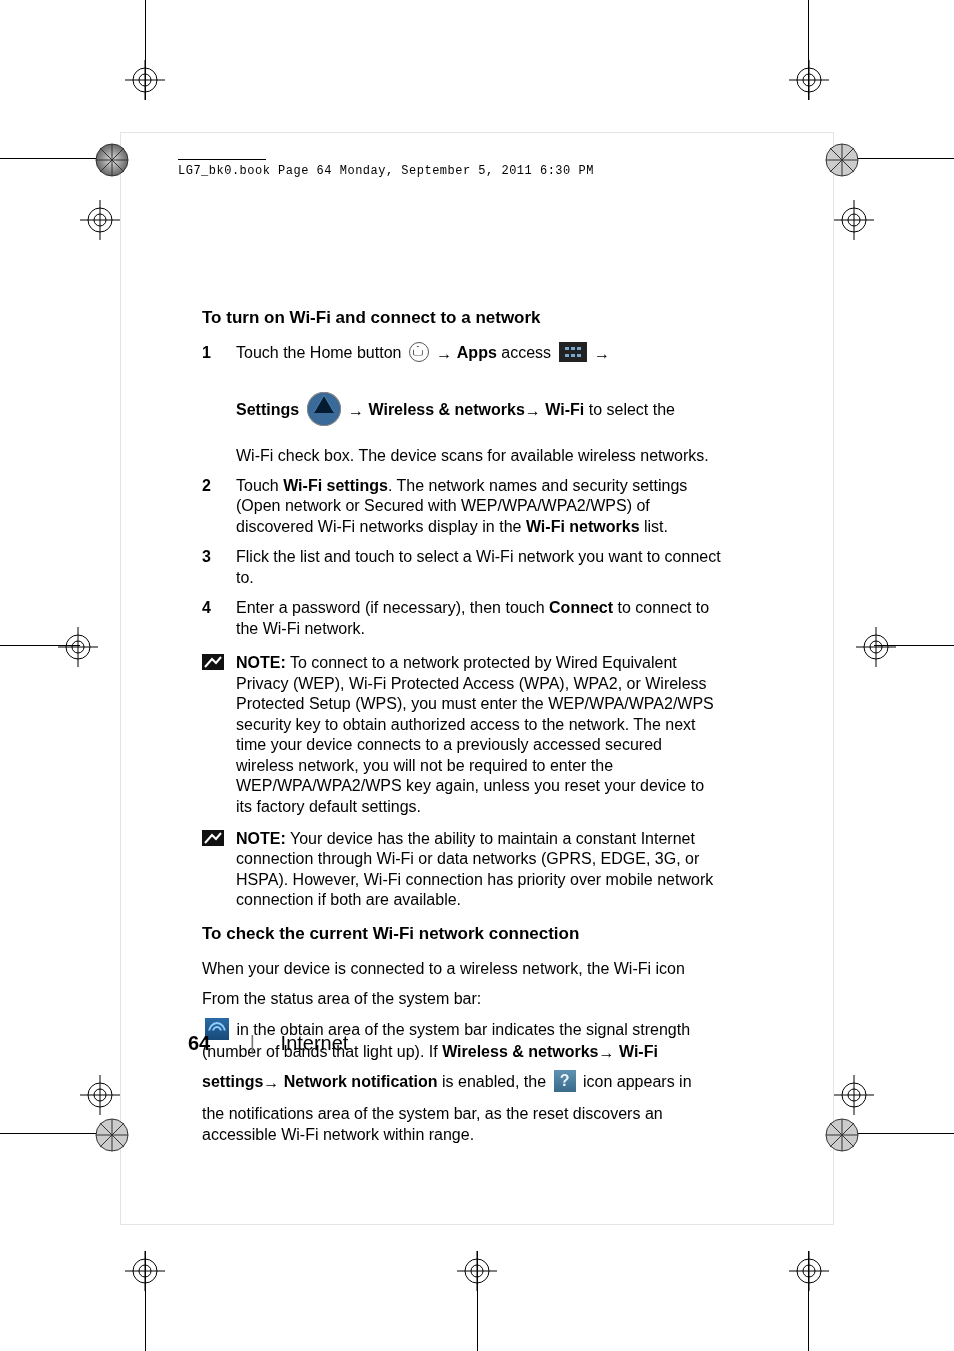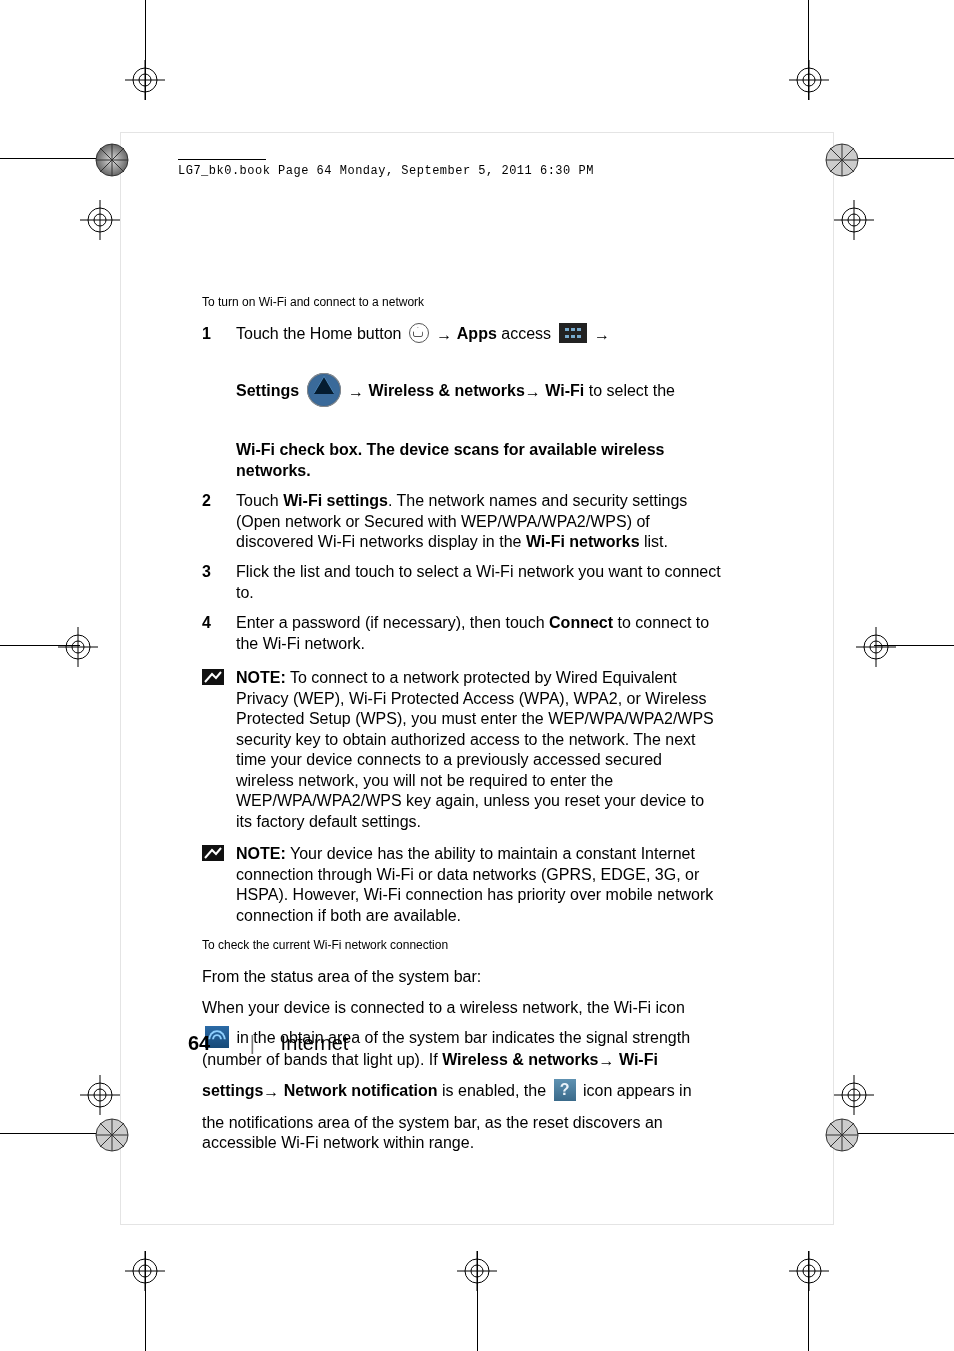--- a/index.html
+++ b/index.html
@@ -31,23 +31,23 @@
   }
   .content {
     position: absolute;
     left: 202px;
     top: 295px;
     width: 520px;
     font-size: 16px;
     line-height: 1.28;
   }
   h3 {
-    font-size: 12px;
-    font-weight: normal;
-    margin: 0 0 14px 0;
+    font-size: 17px;
+    font-weight: bold;
+    margin: 12px 0 14px 0;
   }
   ol.steps {
     list-style: none;
     margin: 0 0 14px 0;
     padding: 0;
   }
   ol.steps > li {
     display: flex;
     margin-bottom: 10px;
   }
@@ -58,23 +58,22 @@
     text-align: left;
   }
   ol.steps .body {
     flex: 1;
   }
   .line2 {
     margin-top: 30px;
     display: block;
   }
   .line3 {
-    margin-top: 31px;
+    margin-top: 18px;
     display: block;
-    font-weight: bold;
   }
   .note-block {
     display: flex;
     margin: 4px 0 12px 0;
   }
   .note-glyph {
     width: 34px;
     flex: 0 0 34px;
     padding-top: 1px;
   }
@@ -243,22 +242,22 @@
           <path d="M3 13 L10 5 L14 9 L19 3" stroke="#fff" stroke-width="2" fill="none"></path>
         </svg>
     </span>
     <span class="note-body">
       <b>NOTE:</b><span> Your device has the ability to maintain a constant Internet connection through Wi-Fi or data networks (GPRS, EDGE, 3G, or HSPA). However, Wi-Fi connection has priority over mobile network connection if both are available.</span>
     </span>
   </div>
 
   <div class="check-section">
     <h3>To check the current Wi-Fi network connection</h3>
+    <p>When your device is connected to a wireless network, the Wi-Fi icon</p>
     <p>From the status area of the system bar:</p>
-    <p>When your device is connected to a wireless network, the Wi-Fi icon</p>
     <p>
       <span class="icon-inline icon-wifi"></span>
       <span> in the obtain area of the system bar indicates the signal strength</span><br>
       <span>(number of bands that light up). If </span><b>Wireless &amp; networks</b><span class="arrow">→</span><b> Wi-Fi </b>
     </p>
     <p>
       <b>settings</b><span class="arrow">→</span>
       <b> Network notification</b>
       <span> is enabled, the </span>
       <span class="icon-inline icon-open"></span>

